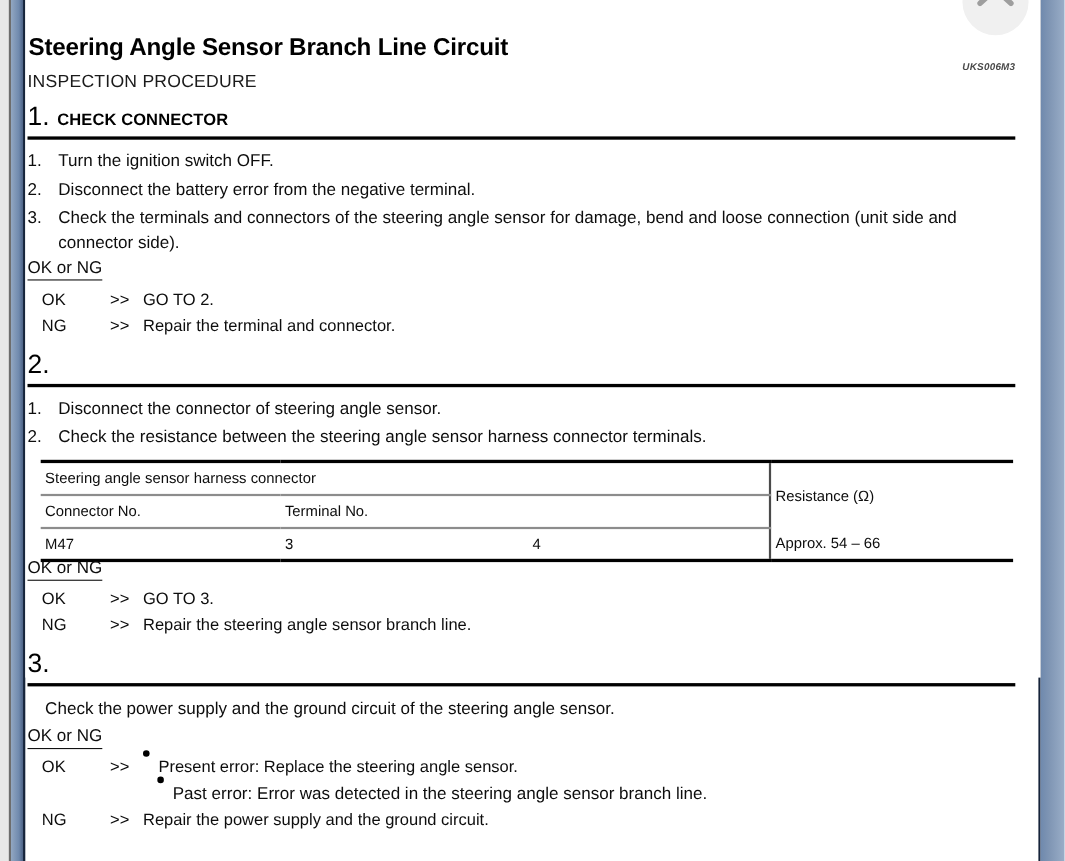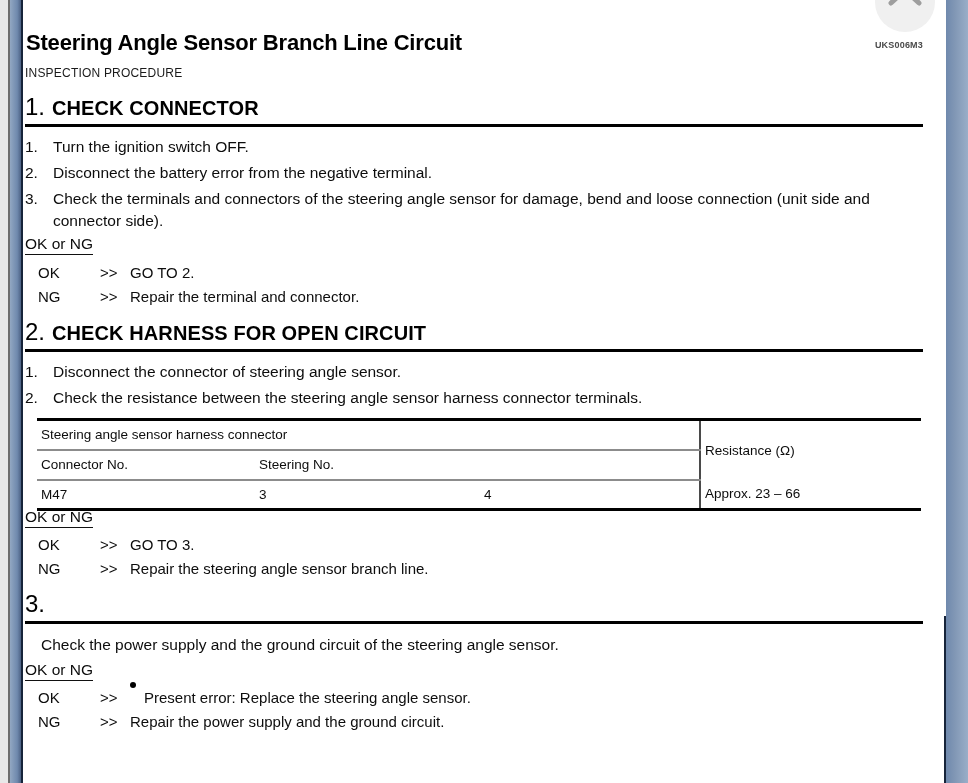--- a/index.html
+++ b/index.html
@@ -73,51 +73,52 @@
     position: absolute;
     left: 3px; top: 30px;
     font-size: 22px;
     font-weight: bold;
     letter-spacing: -0.2px;
     color: #000;
     white-space: nowrap;
   }
   .doc-code {
     position: absolute;
-    right: 23px; top: 40px;
+    right: 23px; top: 56px;
     font-size: 9px;
+    font-style: italic;
     font-weight: bold;
     color: #4a4a4a;
     letter-spacing: 0.2px;
   }
   .inspection-label {
     position: absolute;
     left: 2px; top: 66px;
-    font-size: 12px;
+    font-size: 16px;
     color: #1a1a1a;
     letter-spacing: 0.2px;
   }
 
   
   .step-head {
     position: absolute;
     left: 2px;
     display: flex;
     align-items: baseline;
     white-space: nowrap;
   }
   .step-num {
     font-size: 24px;
     font-weight: normal;
     color: #000;
     margin-right: 7px;
     line-height: 1;
   }
   .step-title {
-    font-size: 20px;
+    font-size: 15px;
     font-weight: bold;
     letter-spacing: 0.1px;
     color: #000;
   }
 
   
   .rule {
     position: absolute;
     left: 2px;
     width: 898px;
@@ -281,21 +282,20 @@
       </div>
       <div class="okng-row">
         <span class="k">NG</span>
         <span class="arr">&gt;&gt;</span>
         <span class="v">Repair the terminal and connector.</span>
       </div>
     </div>
 
     <div class="step-head" style="top:320px;">
       <span class="step-num">2.</span>
-      <span class="step-title">CHECK HARNESS FOR OPEN CIRCUIT</span>
     </div>
     <div class="rule" style="top:349px;"></div>
 
     <div class="nlist" style="top:361px;">
       <div class="nitem">
         <span class="n">1.</span>
         <span class="t">Disconnect the connector of steering angle sensor.</span>
       </div>
       <div class="nitem">
         <span class="n">2.</span>
@@ -311,27 +311,27 @@
           <col style="width:220px">
           <col style="width:221px">
         </colgroup>
         <tbody>
           <tr class="row-h1">
             <td colspan="3" class="b-top g-bottom v-right">Steering angle sensor harness connector</td>
             <td rowspan="2" class="b-top">Resistance (Ω)</td>
           </tr>
           <tr class="row-h2">
             <td class="g-bottom">Connector No.</td>
-            <td colspan="2" class="g-bottom v-right">Steering No.</td>
+            <td colspan="2" class="g-bottom v-right">Terminal No.</td>
           </tr>
           <tr class="row-h3">
             <td class="b-bottom">M47</td>
             <td class="b-bottom">3</td>
             <td class="b-bottom v-right">4</td>
-            <td class="b-bottom">Approx. 23 – 66</td>
+            <td class="b-bottom">Approx. 54 – 66</td>
           </tr>
         </tbody>
       </table>
     </div>
 
     <div class="okng-label" style="top:508px;">OK or NG</div>
     <div class="okng-rows" style="top:533px;">
       <div class="okng-row">
         <span class="k">OK</span>
         <span class="arr">&gt;&gt;</span>
@@ -354,20 +354,24 @@
     <div class="okng-label" style="top:661px;">OK or NG</div>
     <div class="okng-rows" style="top:686px;">
       <div class="okng-row">
         <span class="k">OK</span>
         <span class="arr">&gt;&gt;</span>
         <span class="v with-bullet">
           <span class="bullet"></span>
           <span>Present error: Replace the steering angle sensor.</span>
         </span>
       </div>
+      <div class="sub-bullet-row">
+        <span class="bullet"></span>
+        <span>Past error: Error was detected in the steering angle sensor branch line.</span>
+      </div>
       <div class="okng-row">
         <span class="k">NG</span>
         <span class="arr">&gt;&gt;</span>
         <span class="v">Repair the power supply and the ground circuit.</span>
       </div>
     </div>
 
   </div>
 </div>
 

